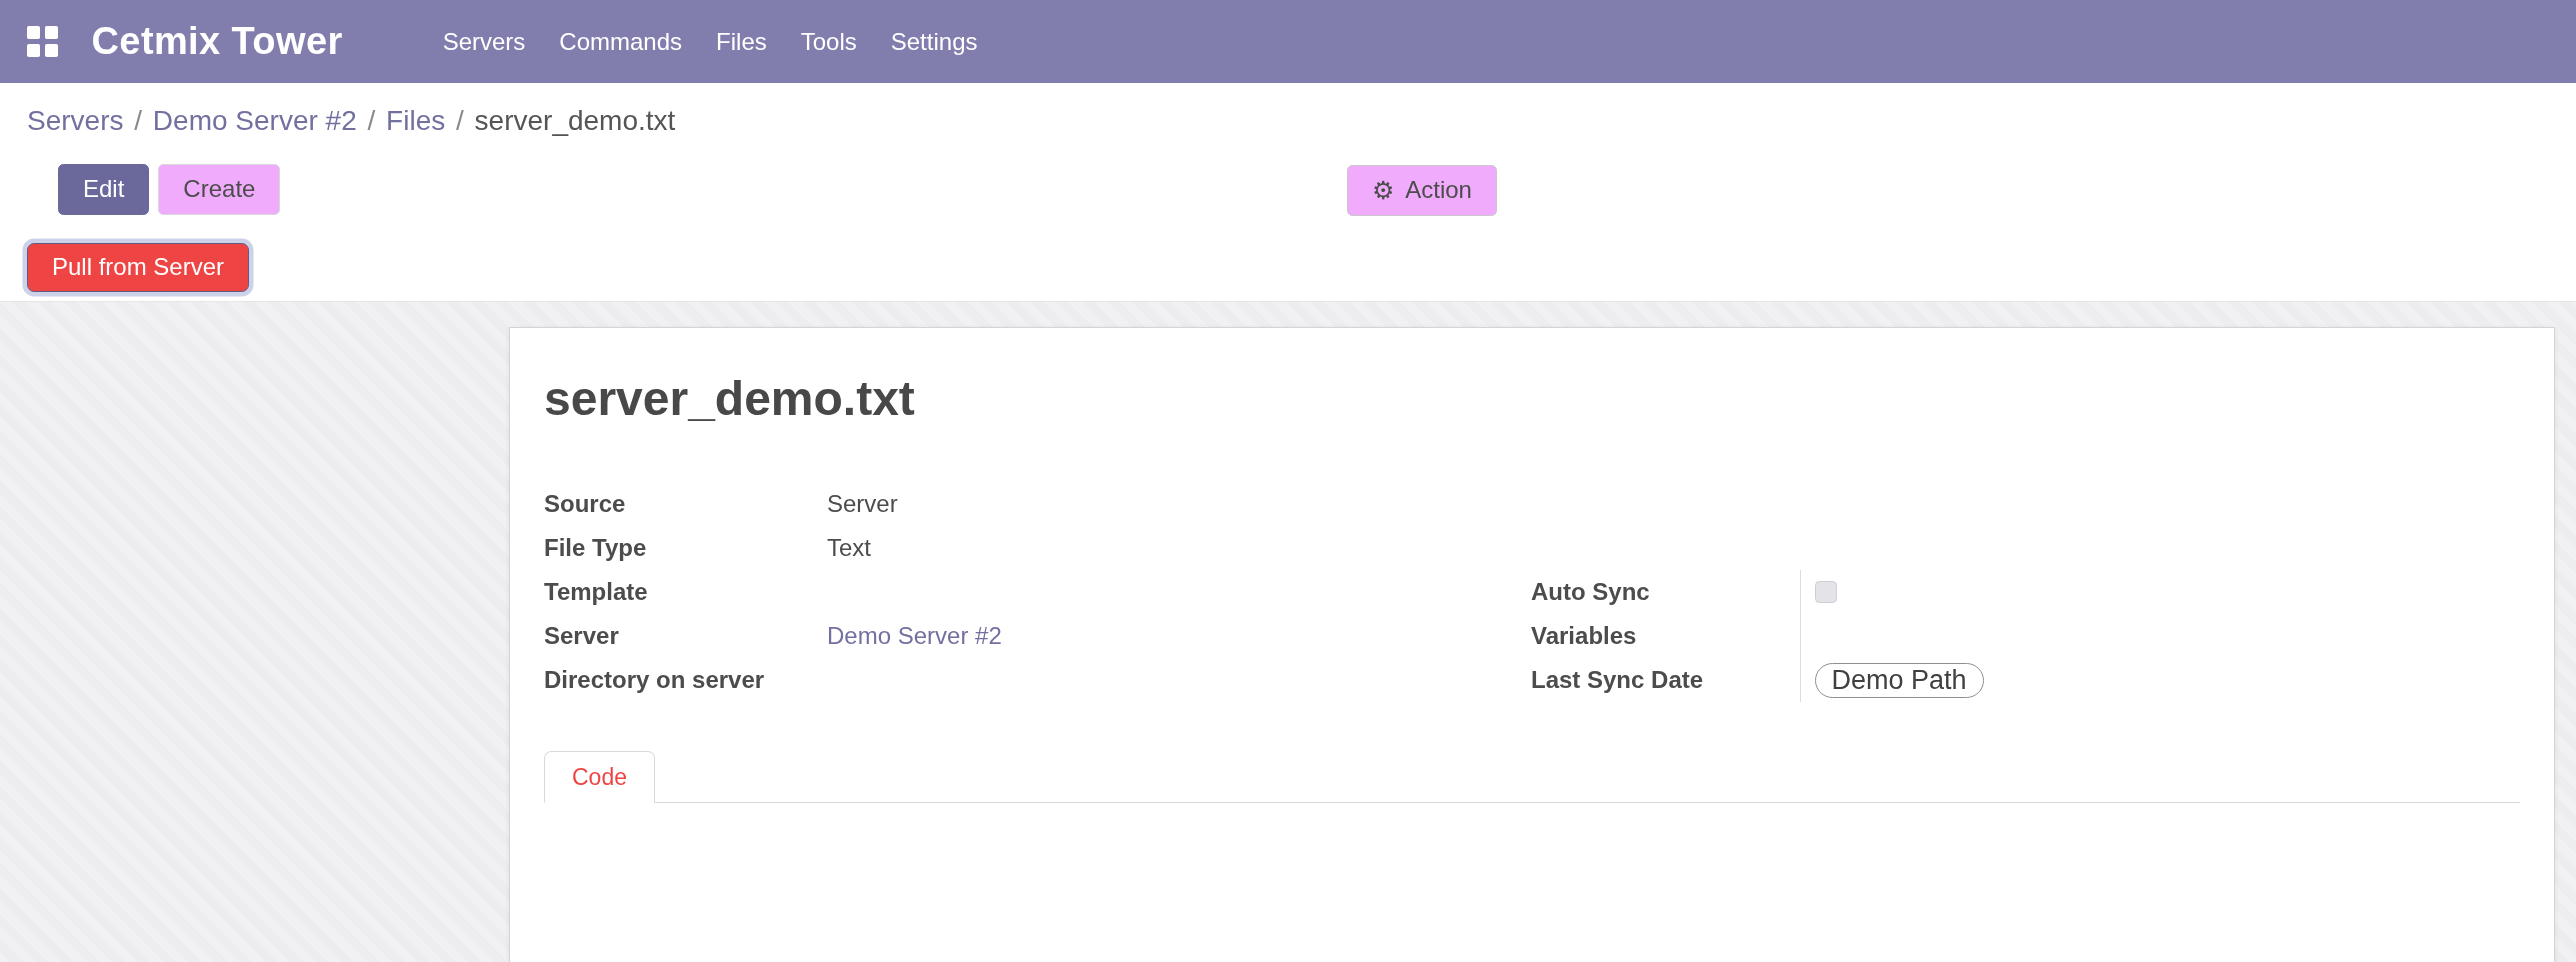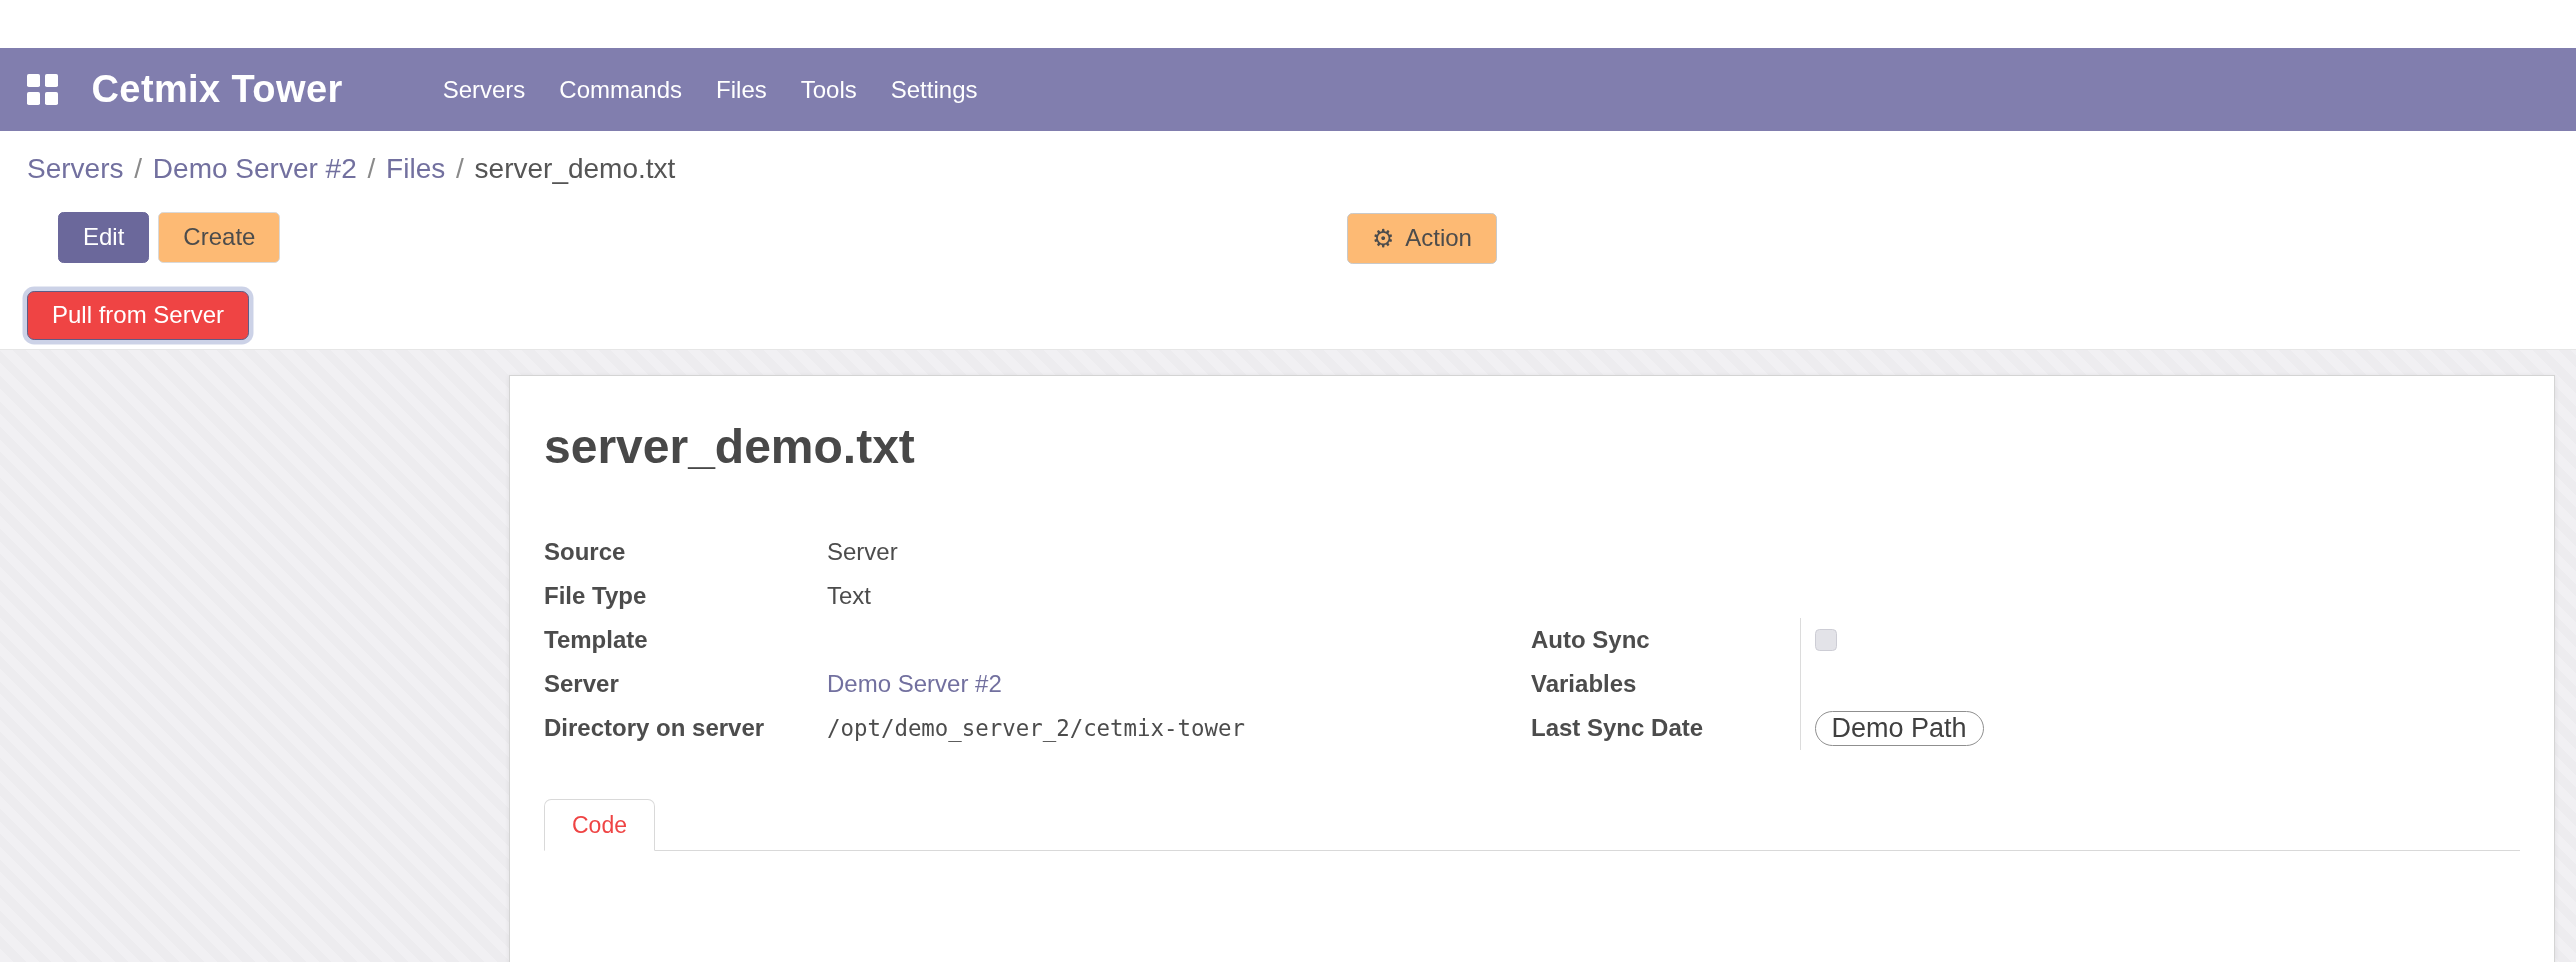--- a/index.html
+++ b/index.html
@@ -12,21 +12,20 @@
     overflow: hidden;
   }
 
   
   .navbar {
     height: 83px;
     background: #817eae;
     display: flex;
     align-items: center;
     padding-left: 27px;
-    margin-top: 48px;
   }
   .apps-icon {
     width: 30.5px; height: 30.5px;
     display: grid;
     grid-template-columns: 12.6px 12.6px;
     grid-template-rows: 12.6px 12.6px;
     gap: 5.4px;
     cursor: pointer;
     flex-shrink: 0;
   }
@@ -56,21 +55,21 @@
   .breadcrumb .sep { color: #8a8a8a; }
   .breadcrumb .current { color: #555; }
 
   .btn-row { margin-top: 25px; display: flex; gap: 9px; align-items: center; height: 51px; margin-left: 31px; }
   .btn {
     font-family: inherit;
     font-size: 24px;
     padding: 10px 24px;
     border-radius: 5.4px;
     border: 0.9px solid transparent;
-    background: #fdba74;
+    background: #f0abfc;
     color: #4c4c4c;
     cursor: pointer;
     line-height: 1.2;
   }
   .btn.primary { background: #6b689b; border-color: #6b689b; color: #fff; }
   .btn.secondary { border-color: #d9d9d9; }
   .action-btn {
     position: absolute;
     left: 1347px;
     top: 82px;
@@ -222,21 +221,20 @@
         <div class="frow">
           <div class="flabel">Template</div>
           <div class="fvalue"></div>
         </div>
         <div class="frow">
           <div class="flabel">Server</div>
           <div class="fvalue link">Demo Server #2</div>
         </div>
         <div class="frow">
           <div class="flabel">Directory on server</div>
-          <div class="fvalue mono">/opt/demo_server_2/cetmix-tower</div>
         </div>
       </div>
 
       <div class="group-right">
         <div class="gr-labels">
           <div class="flabel">Auto Sync</div>
           <div class="flabel">Variables</div>
           <div class="flabel">Last Sync Date</div>
         </div>
         <div class="gr-values">

